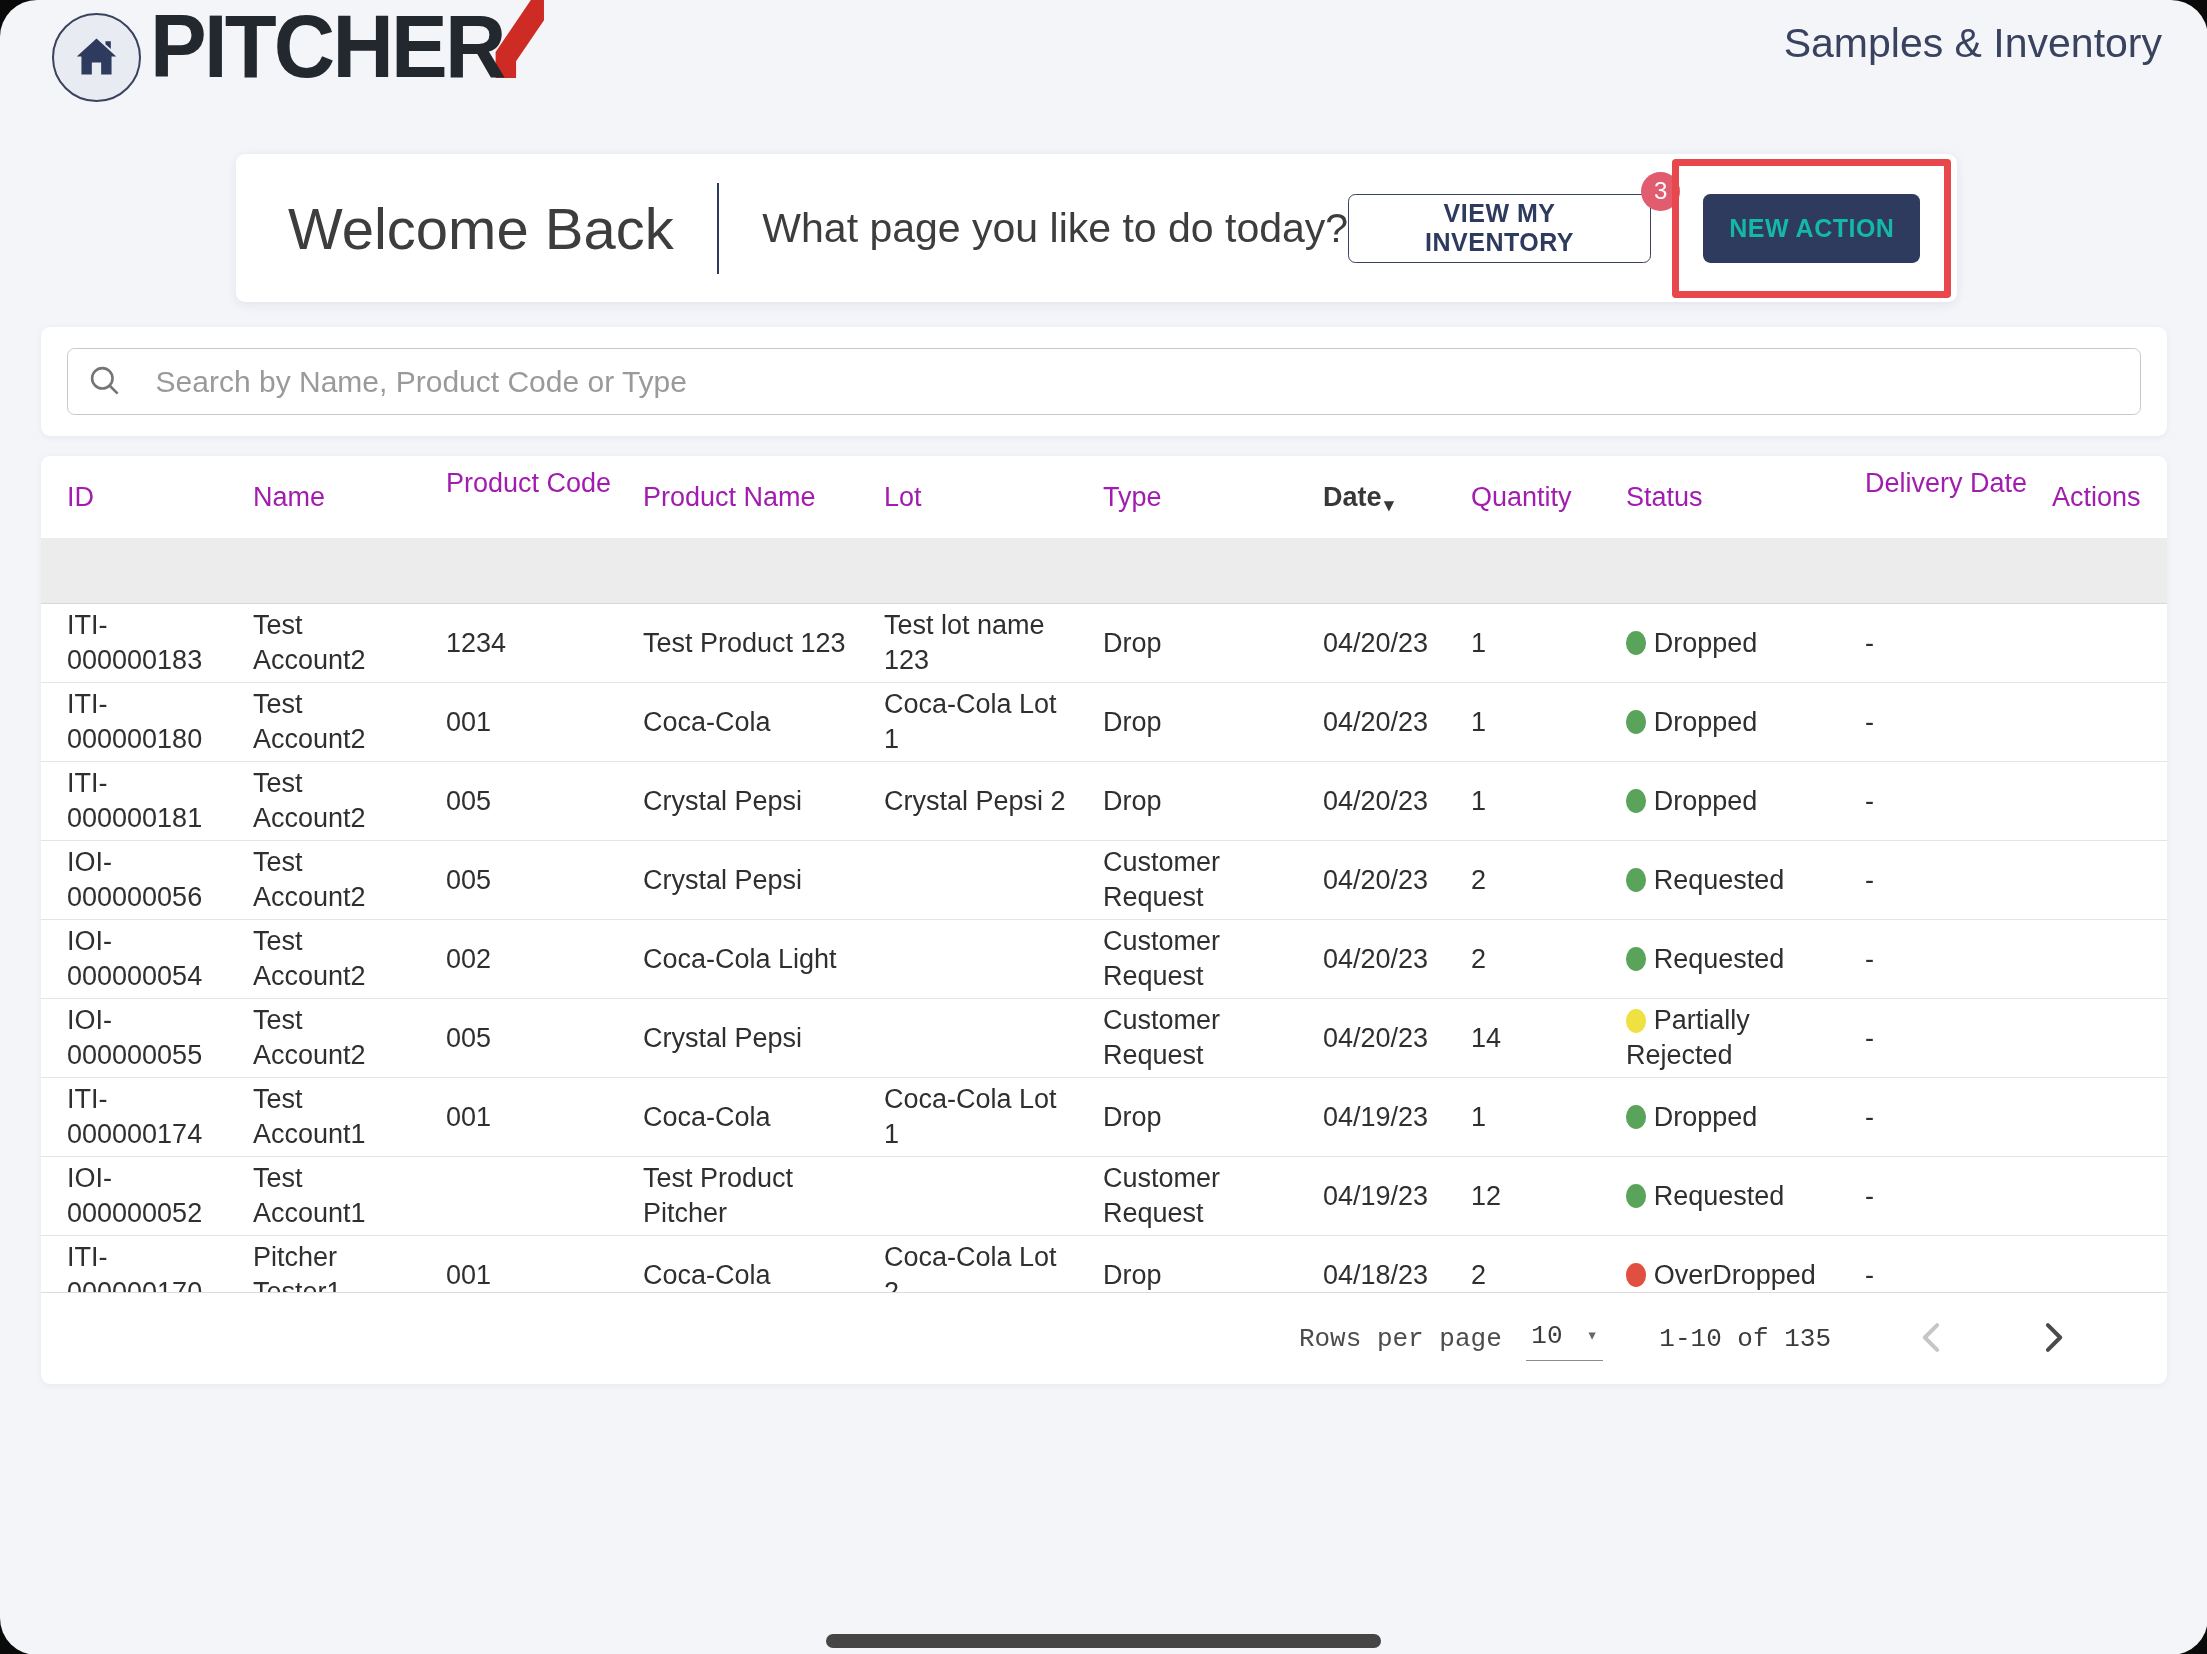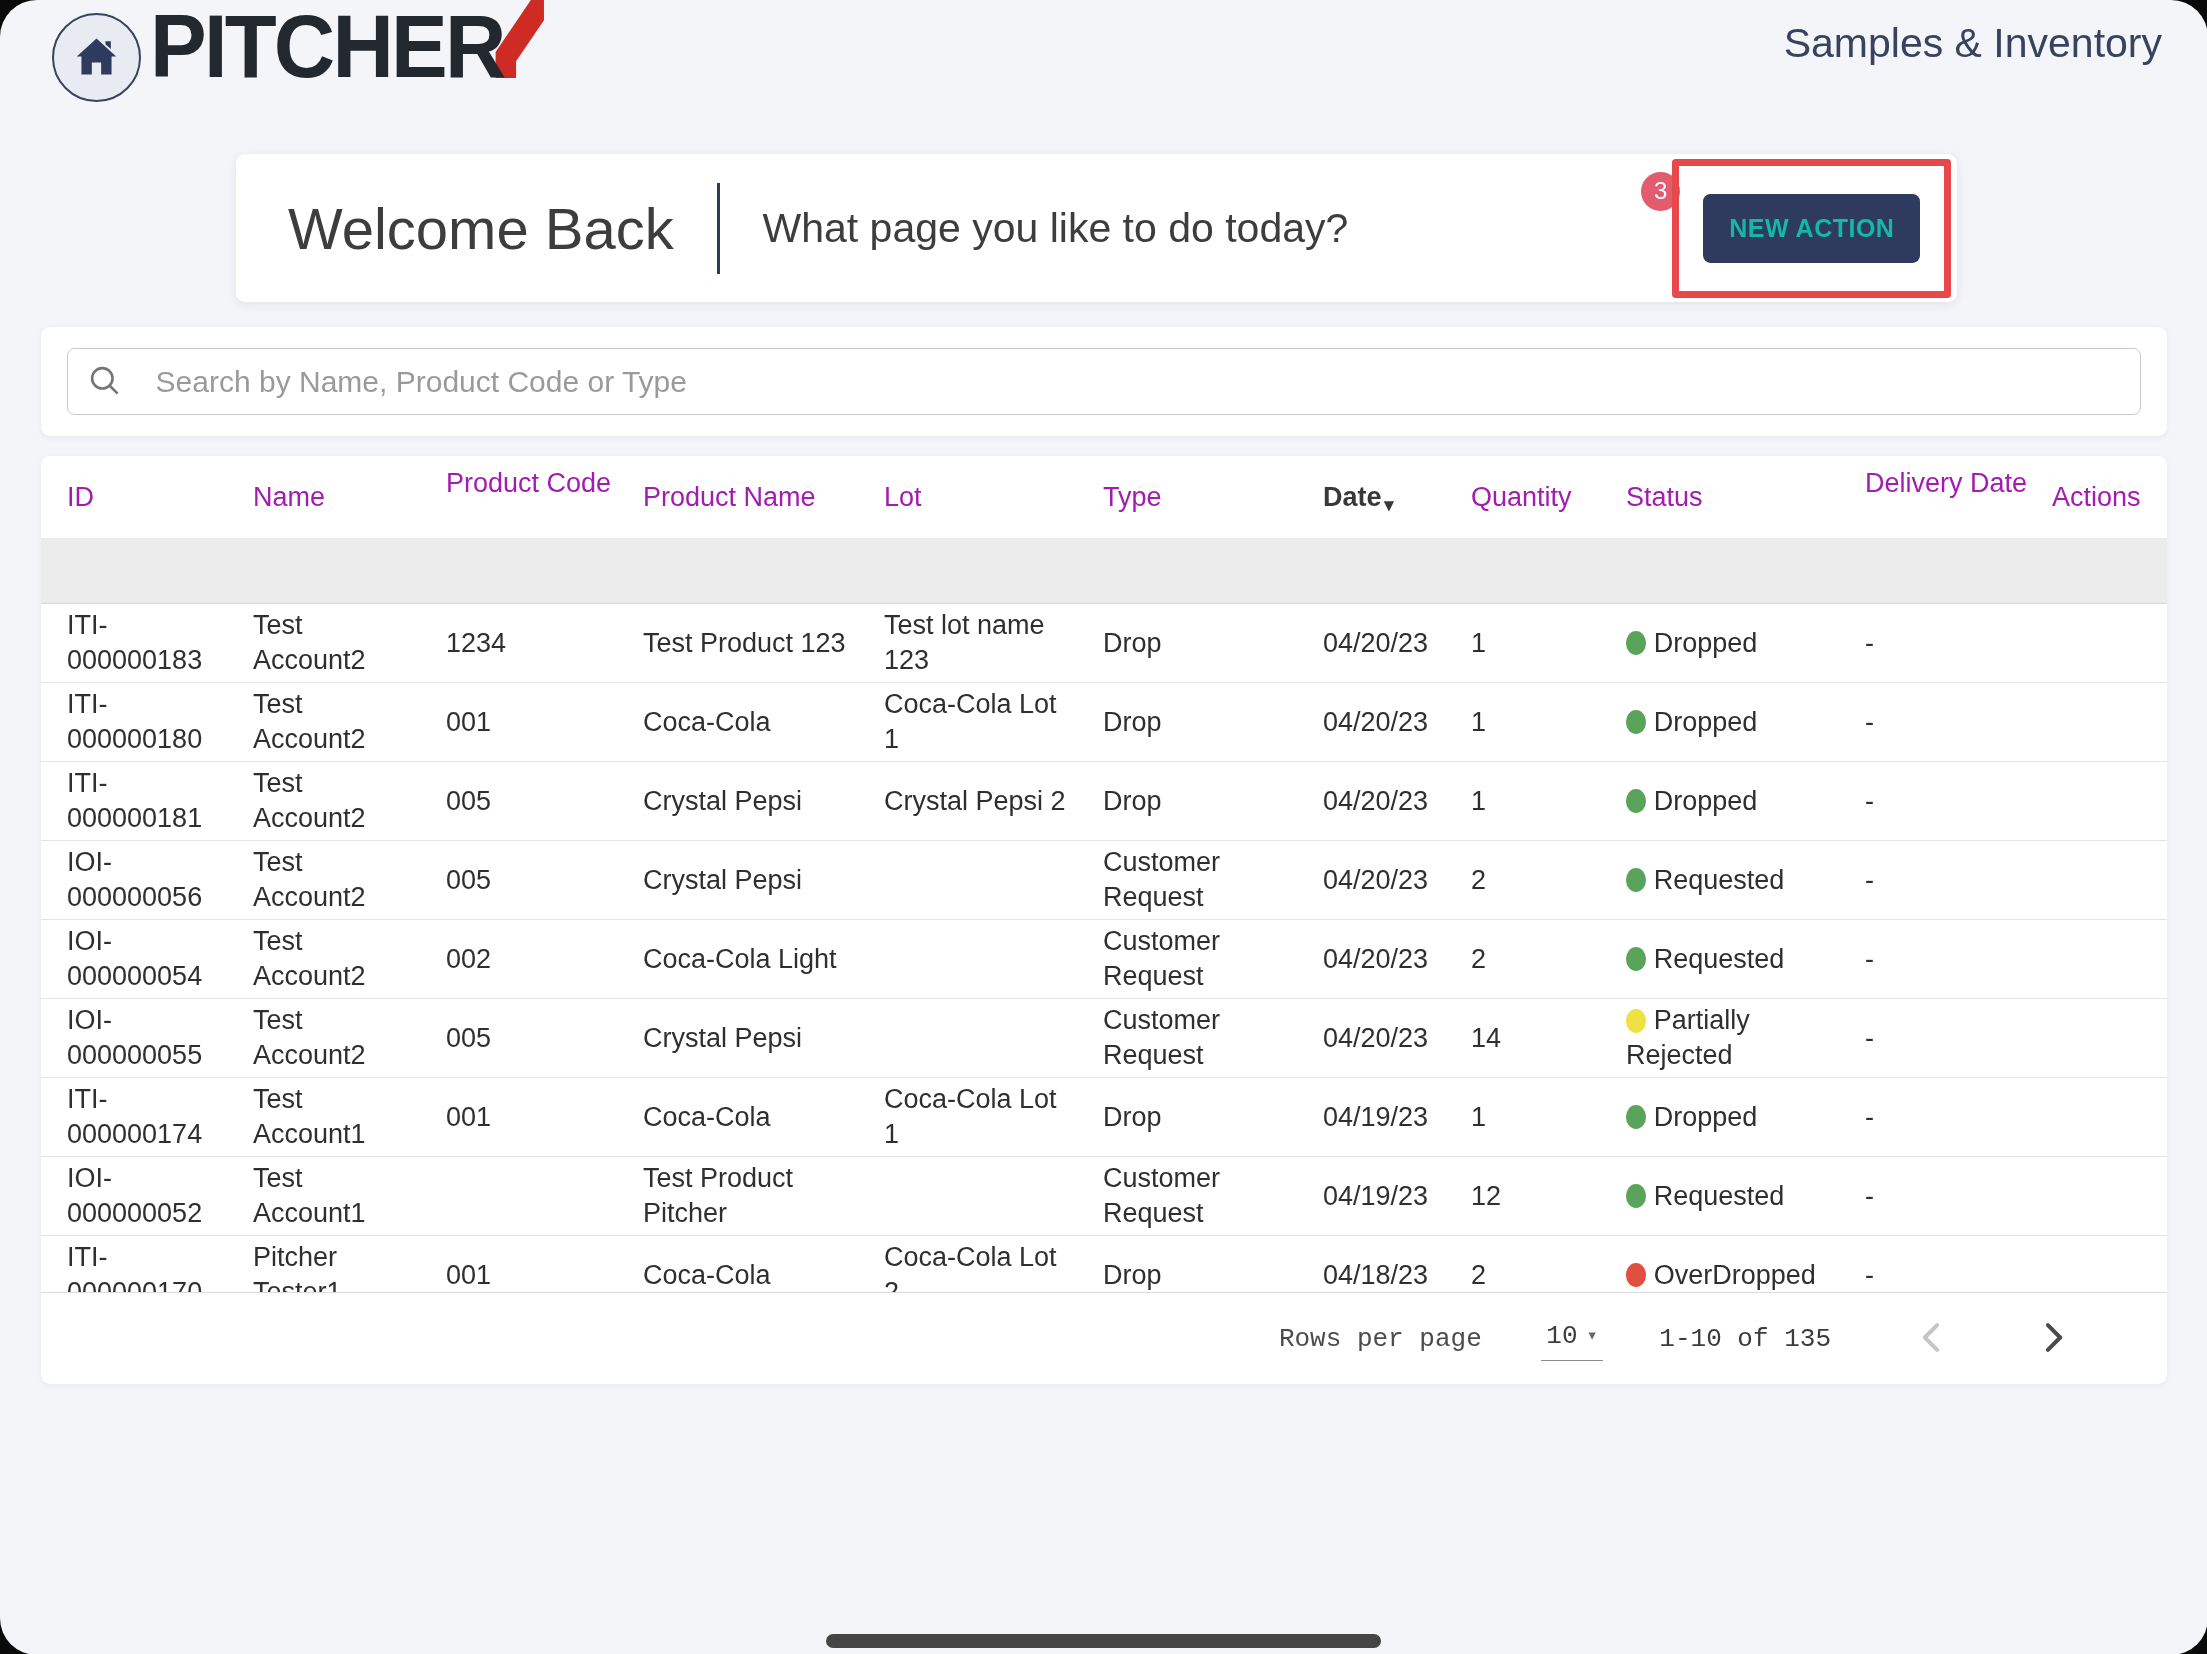--- a/index.html
+++ b/index.html
@@ -53,21 +53,21 @@
   .filter-row{height:65px;background:#ececec;border-bottom:1.9px solid #d8d8d8;}
   .tbody{height:688px;overflow:hidden;}
   .tr{height:79px;border-bottom:0.9px solid #e4e4e4;align-items:center;}
   .td{font-size:27px;color:#2f2f2f;line-height:35px;padding-right:28px;word-break:break-word;}
   .dot{display:inline-block;width:20.4px;height:24px;border-radius:50%;vertical-align:-3.7px;margin-right:7.4px;}
 
   
   .pagination{height:92px;border-top:0.9px solid #dcdcdc;display:flex;align-items:center;justify-content:flex-end;
     padding-right:96px;gap:0;font-family:Liberation Mono, monospace;}
   .pg-label{font-size:26px;color:#4c4c4c;}
-  .pg-select{margin-left:59px;display:inline-flex;align-items:center;gap:9px;border-bottom:1.9px solid #8c8c8c;
+  .pg-select{margin-left:24px;display:inline-flex;align-items:center;gap:24px;border-bottom:1.9px solid #8c8c8c;
     padding:3.7px 5.6px 9.3px 5.6px;cursor:pointer;}
   .pg-select .val{font-size:26px;color:#3c3c3c;}
   .pg-caret{font-size:18.6px;color:#666;}
   .pg-range{font-size:26px;color:#3c3c3c;margin-left:56px;}
   .pg-chev{background:none;border:none;cursor:pointer;padding:0;margin-left:83px;display:flex;align-items:center;}
 
   
   .home-indicator{position:absolute;left:826px;bottom:7.4px;width:555px;height:14px;border-radius:7.4px;background:#454545;}
 </style>
 </head>
@@ -93,20 +93,21 @@
       </span>
     </div>
     <div class="app-title">Samples &amp; Inventory</div>
   </div>
 
   <div class="welcome-card">
     <span class="welcome-title">Welcome Back</span>
     <span class="welcome-divider"></span>
     <span class="welcome-sub">What page you like to do today?</span>
     <div class="btns">
+      <button class="btn-outline">VIEW MY INVENTORY</button>
       <div class="na-wrap">
         <span class="badge">3</span>
         <div class="annotation">
           <button class="btn-solid">NEW ACTION</button>
         </div>
       </div>
     </div>
   </div>
 
   <div class="search-card">

